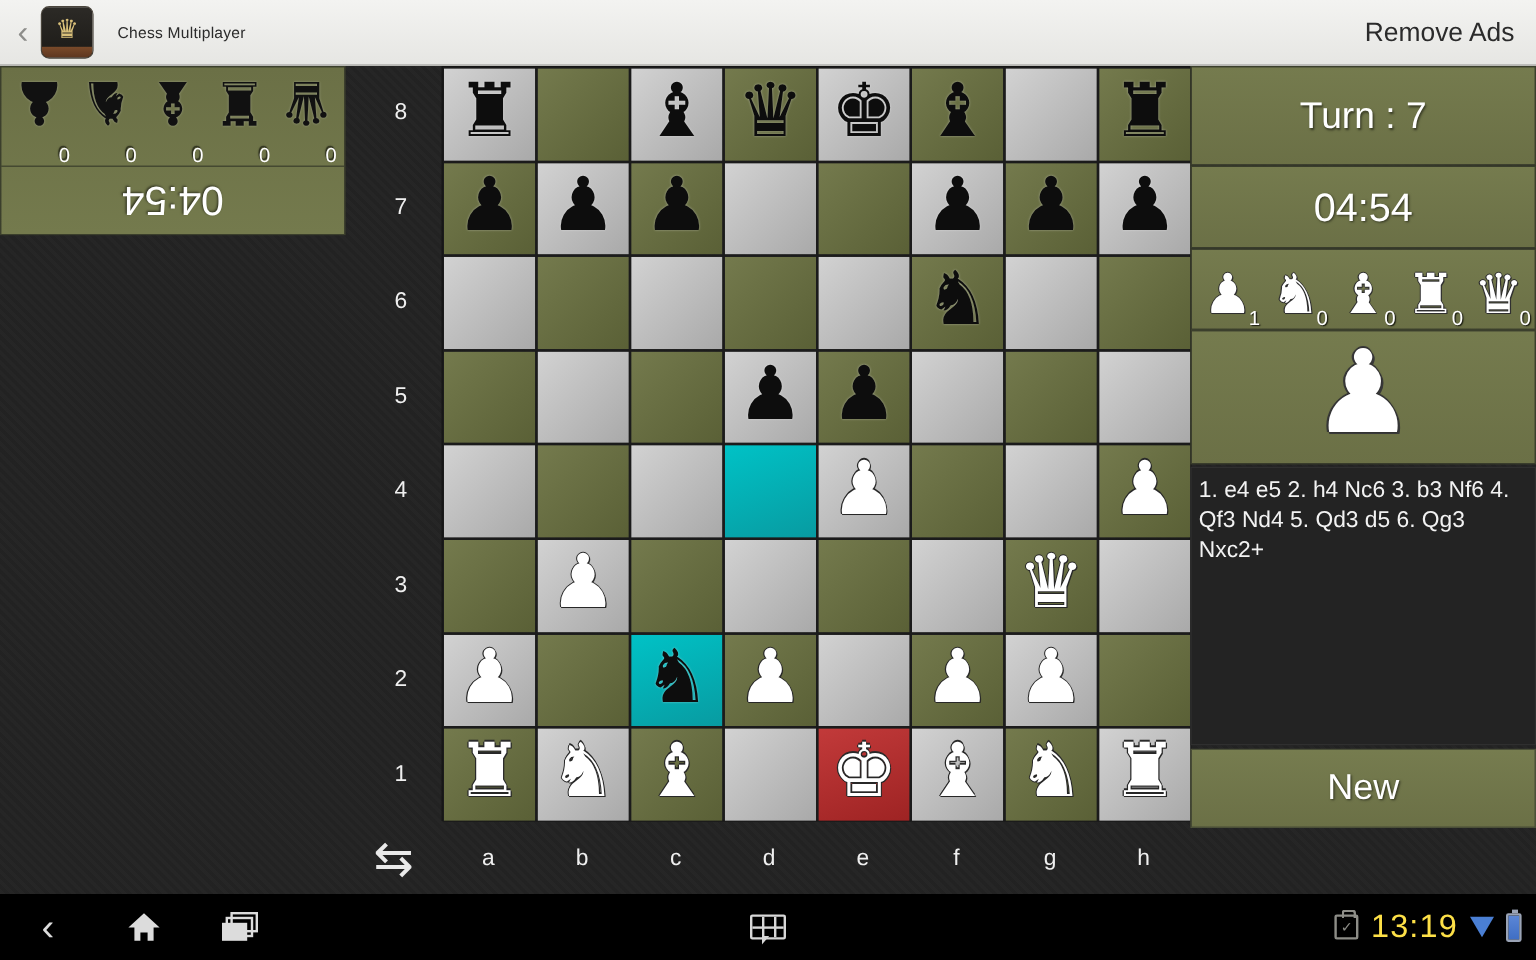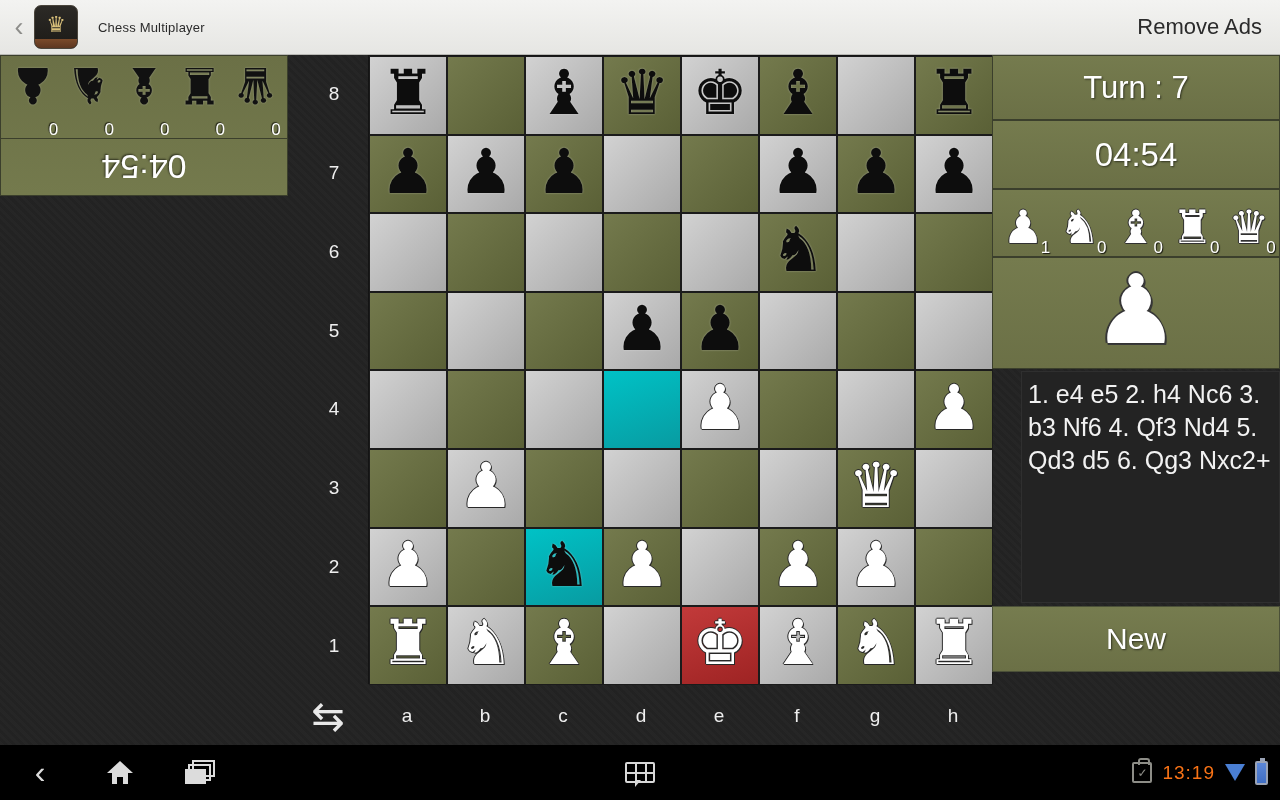--- a/index.html
+++ b/index.html
@@ -128,21 +128,21 @@
 
   
   .rightpanel {
     position: absolute; left: 992px; top: 55px; width: 288px; height: 690px;
   }
   .rp-box {
     background: linear-gradient(#757b4e, #6b7046);
     border: 1px solid #3b3f2c;
   }
   .rp-turn {
-    height: 65px; display: flex; align-items: center; justify-content: center;
+    height: 83px; display: flex; align-items: center; justify-content: center;
     font-size: 31px; color: #fff; text-shadow: 1px 1px 2px rgba(0,0,0,.55);
   }
   .rp-timer {
     height: 69px; display: flex; align-items: center; justify-content: center;
     font-size: 33px; color: #fff; text-shadow: 1px 1px 2px rgba(0,0,0,.55);
   }
   .rp-captures {
     height: 68px; display: flex; align-items: flex-end; justify-content: space-around;
     padding: 0 2px 2px 2px;
   }
@@ -159,23 +159,22 @@
   .rp-lastpiece {
     height: 112px; display: flex; align-items: center; justify-content: center;
   }
   .rp-lastpiece .glyph {
     font-size: 96px; line-height: 1; color: #fff; margin-top: -6px;
     text-shadow: 0 0 2px #222, 2px 2px 0 #3a3a3a, -2px 0 0 #3a3a3a, 0 -2px 0 #3a3a3a, 0 2px 0 #3a3a3a;
   }
   .rp-moves {
     margin-top: 2px; height: 232px;
     background: #232323; color: #f2f2f2;
-    font-size: 25px; line-height: 1.32; padding: 6px 6px 0 6px;
+    font-size: 19px; line-height: 1.32; padding: 6px 6px 0 6px;
     border: 1px solid #2f2f2f;
-    margin-left: 29px;
   }
   .rp-btn {
     height: 66px; margin-top: 3px;
     display: flex; align-items: center; justify-content: center;
     font-size: 30px; color: #fff; text-shadow: 1px 1px 2px rgba(0,0,0,.55);
     background: linear-gradient(#767c4f, #6b7046);
     border: 1px solid #4b5038;
   }
 
   
@@ -212,21 +211,21 @@
   .tray .bagico {
     width: 20px; height: 21px; border: 2px solid #8d8d87; border-radius: 2px;
     position: relative; color: #8d8d87; font-size: 12px;
     display: flex; align-items: center; justify-content: center;
   }
   .tray .bagico:before {
     content: ""; position: absolute; left: 4px; top: -6px;
     width: 8px; height: 5px; border: 2px solid #8d8d87; border-bottom: none;
     border-radius: 3px 3px 0 0;
   }
-  .tray .clock { font-size: 19px; color: #f97316; letter-spacing: 1px; text-align: right; }
+  .tray .clock { font-size: 27px; color: #fde047; letter-spacing: 1px; text-align: right; }
   .tray .wifi {
     width: 0; height: 0; border-left: 10px solid transparent;
     border-right: 10px solid transparent; border-top: 17px solid #4a7fd4;
   }
   .tray .batt {
     width: 13px; height: 24px; border: 2px solid #9aa3b5; border-radius: 2px;
     position: relative; background: linear-gradient(#5b86d6, #3f6ec4);
   }
   .tray .batt:before {
     content: ""; position: absolute; left: 3px; top: -5px;

